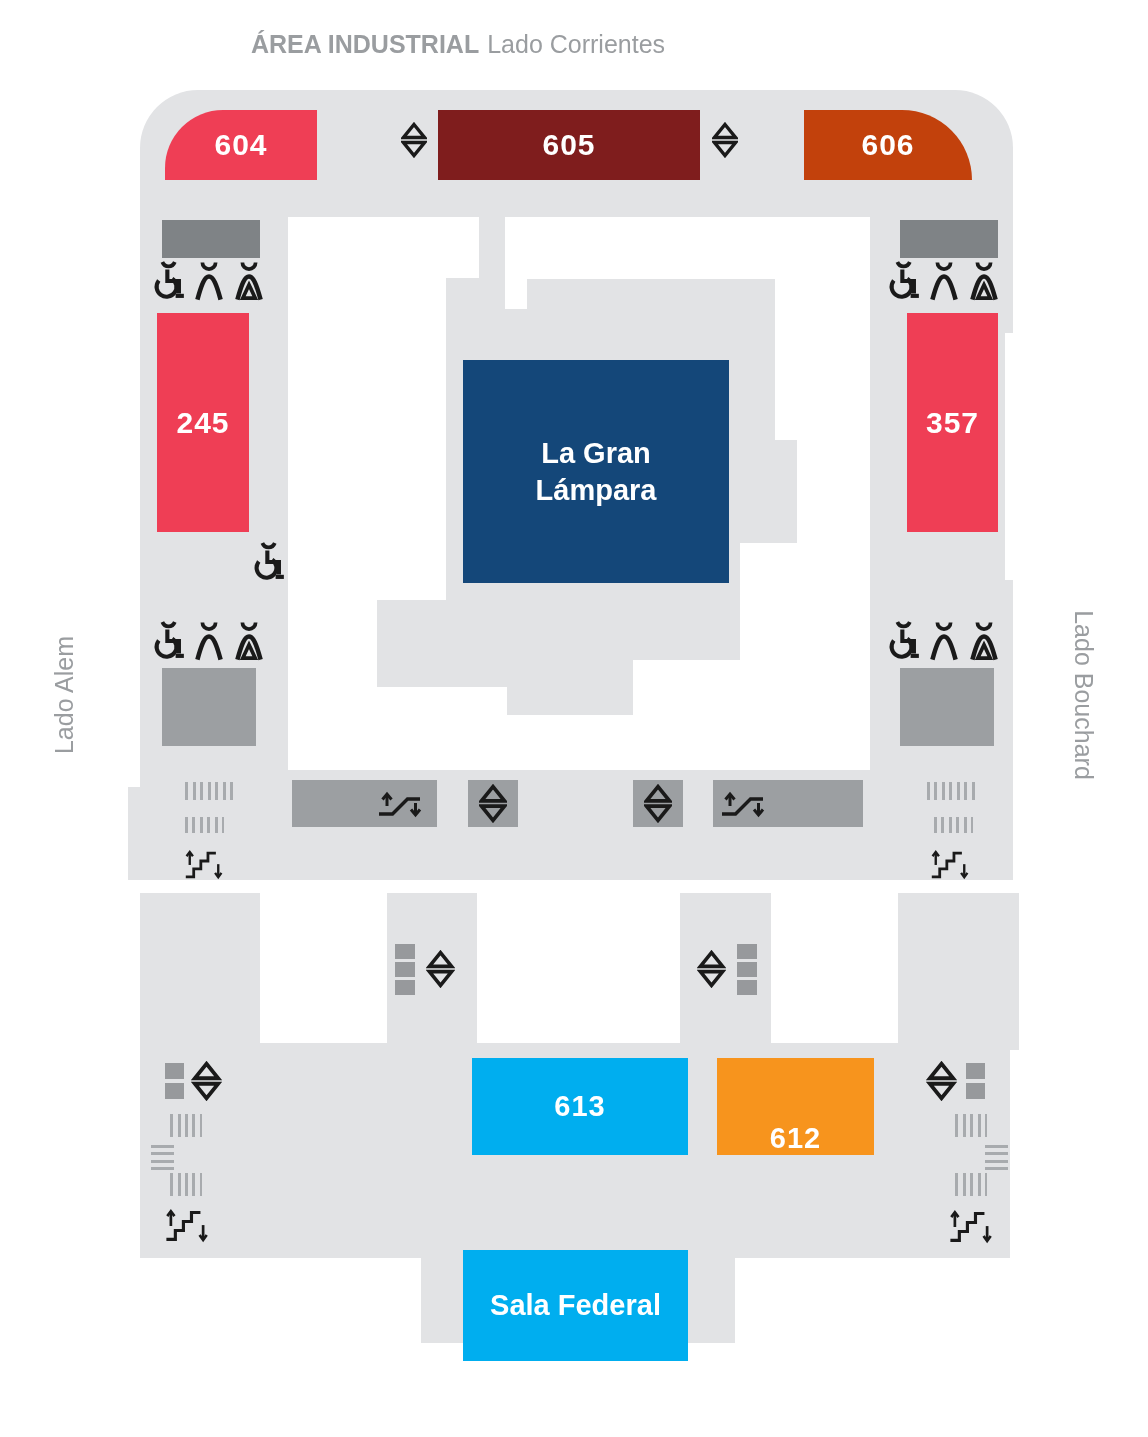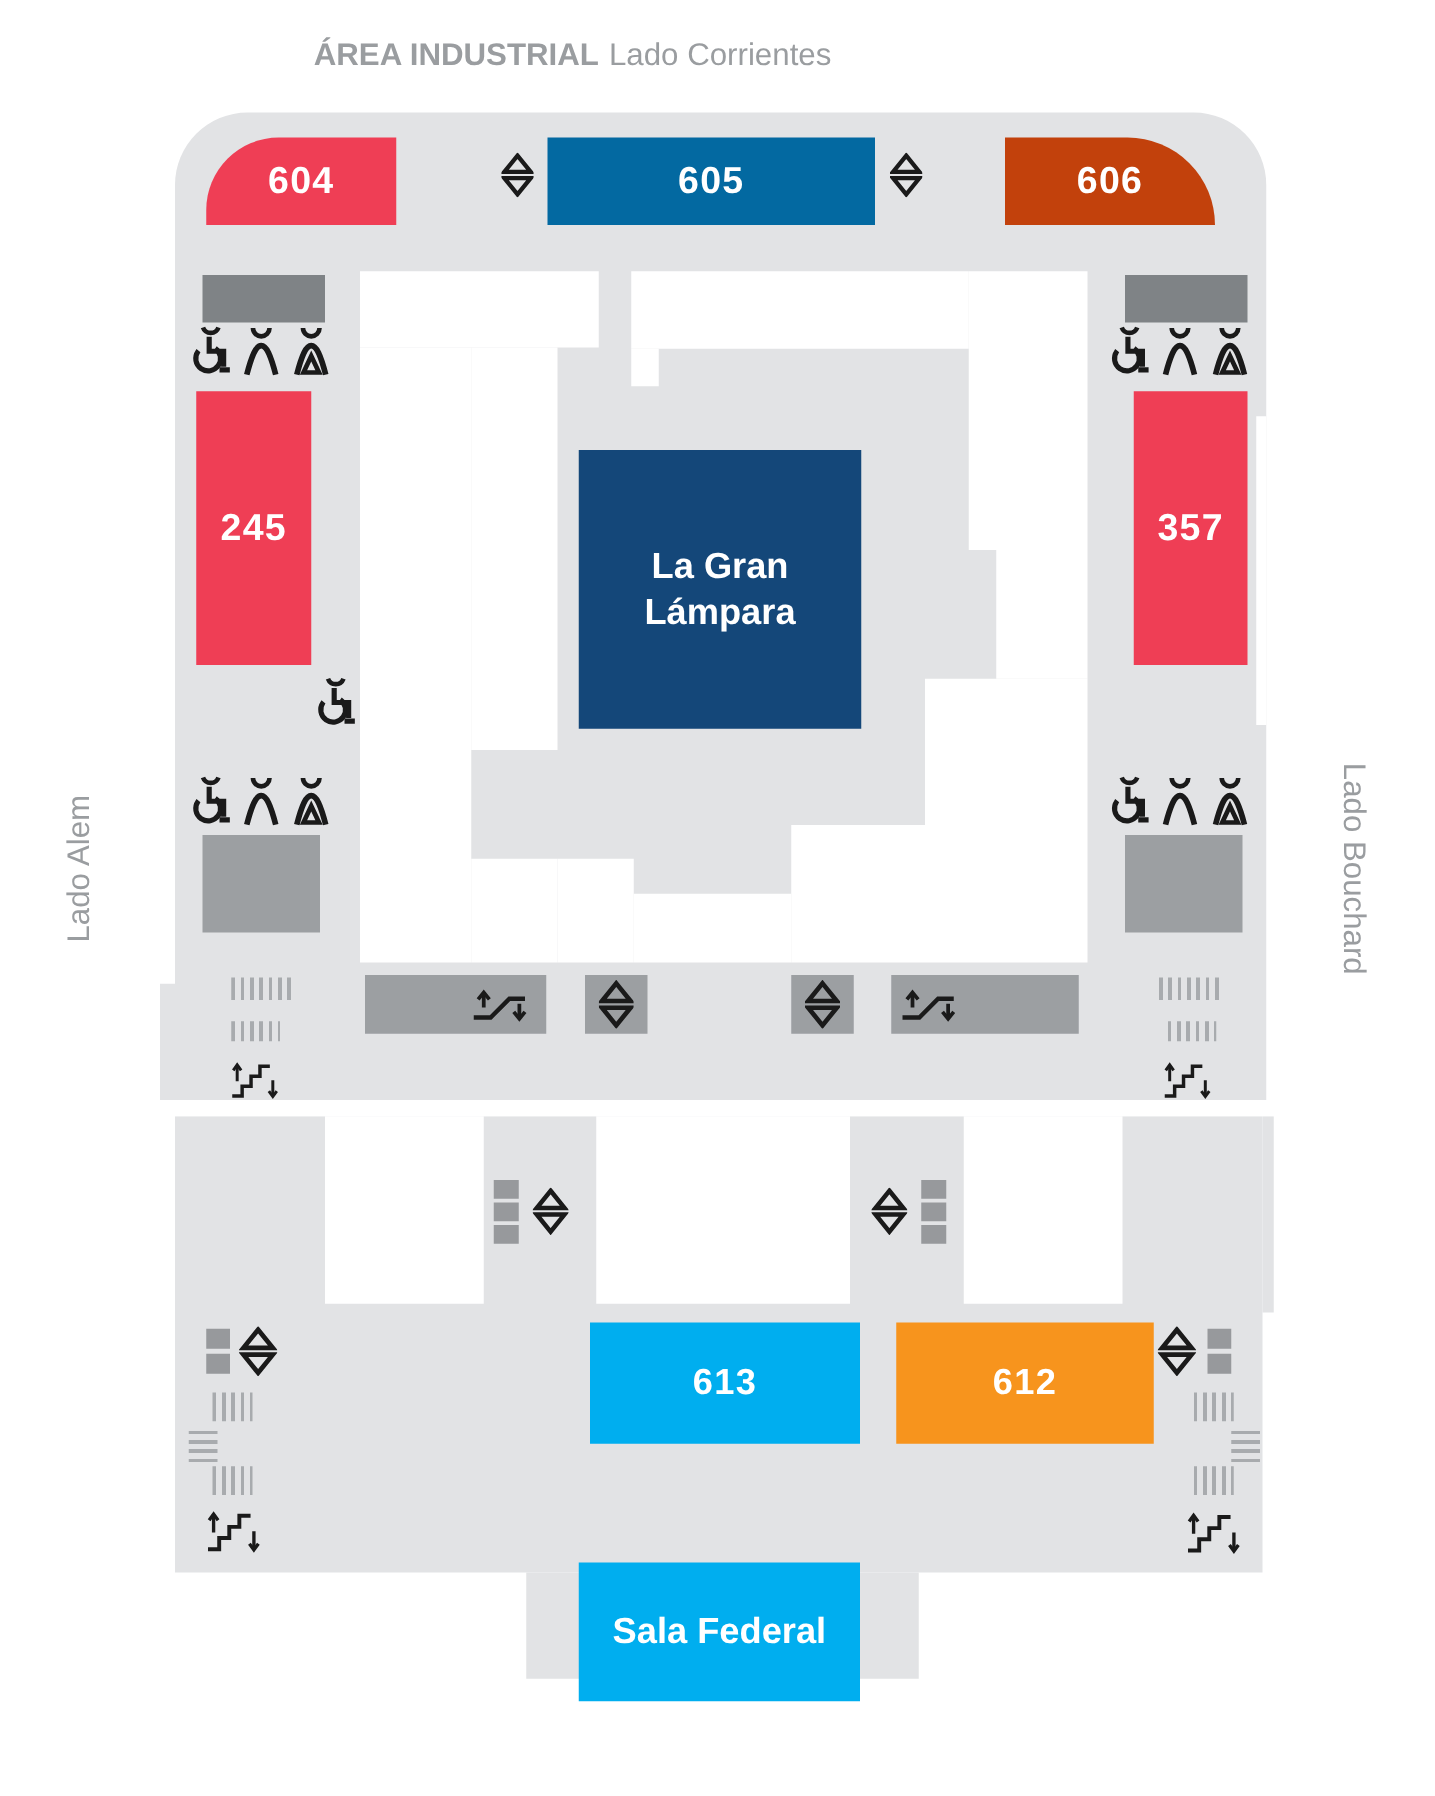--- a/index.html
+++ b/index.html
@@ -98,42 +98,42 @@
   <div class="abs svc-med" style="left:162px;top:668px;width:94px;height:78px;"></div>
   <div class="abs svc-med" style="left:900px;top:668px;width:94px;height:78px;"></div>
   <div class="abs svc-med" style="left:292px;top:780px;width:145px;height:47px;"></div>
   <div class="abs svc-med" style="left:468px;top:780px;width:50px;height:47px;"></div>
   <div class="abs svc-med" style="left:633px;top:780px;width:50px;height:47px;"></div>
   <div class="abs svc-med" style="left:713px;top:780px;width:150px;height:47px;"></div>
 
   <div class="room" style="left: 165px; top: 110px; width: 152px; height: 70px; border-radius: 58px 0px 0px; background: rgb(239, 62, 85);">
       <span>604</span>
     </div>
-  <div class="room" style="left: 438px; top: 110px; width: 262px; height: 70px; background: #0369a1;">
+  <div class="room" style="left: 438px; top: 110px; width: 262px; height: 70px; background: #7f1d1d;">
       <span>605</span>
     </div>
   <div class="room" style="left: 804px; top: 110px; width: 168px; height: 70px; border-radius: 0px 70px 0px 0px; background: #c2410c;">
       <span>606</span>
     </div>
   <div class="room" style="left: 157px; top: 313px; width: 92px; height: 219px; background: rgb(239, 62, 85);">
       <span>245</span>
     </div>
   <div class="room" style="left: 907px; top: 313px; width: 91px; height: 219px; background: rgb(239, 62, 85);">
       <span>357</span>
     </div>
 
-  <div class="hall" style="left: 463px; top: 360px; width: 226px; height: 223px; background: rgb(20, 71, 121);">
+  <div class="hall" style="left: 463px; top: 360px; width: 266px; height: 223px; background: rgb(20, 71, 121);">
     <span>La Gran</span>
     <span>Lámpara</span>
   </div>
 
   <div class="room small" style="left: 472px; top: 1058px; width: 216px; height: 97px; background: rgb(0, 174, 239);">
       <span>613</span>
     </div>
-  <div class="room small" style="left: 717px; top: 1058px; width: 206px; height: 97px; background: rgb(247, 148, 29);">
+  <div class="room small" style="left: 717px; top: 1058px; width: 157px; height: 97px; background: rgb(247, 148, 29); align-items: flex-end;">
       <span>612</span>
     </div>
   <div class="hall" style="left: 463px; top: 1250px; width: 225px; height: 111px; background: rgb(0, 174, 239);">
     <span>Sala Federal</span>
   </div>
 
   <svg class="icon" style="left:401px;top:122px;width:26px;height:36px;">
       <use href="#sym-elevator"></use>
     </svg>
   <svg class="icon" style="left:712px;top:122px;width:26px;height:36px;">

